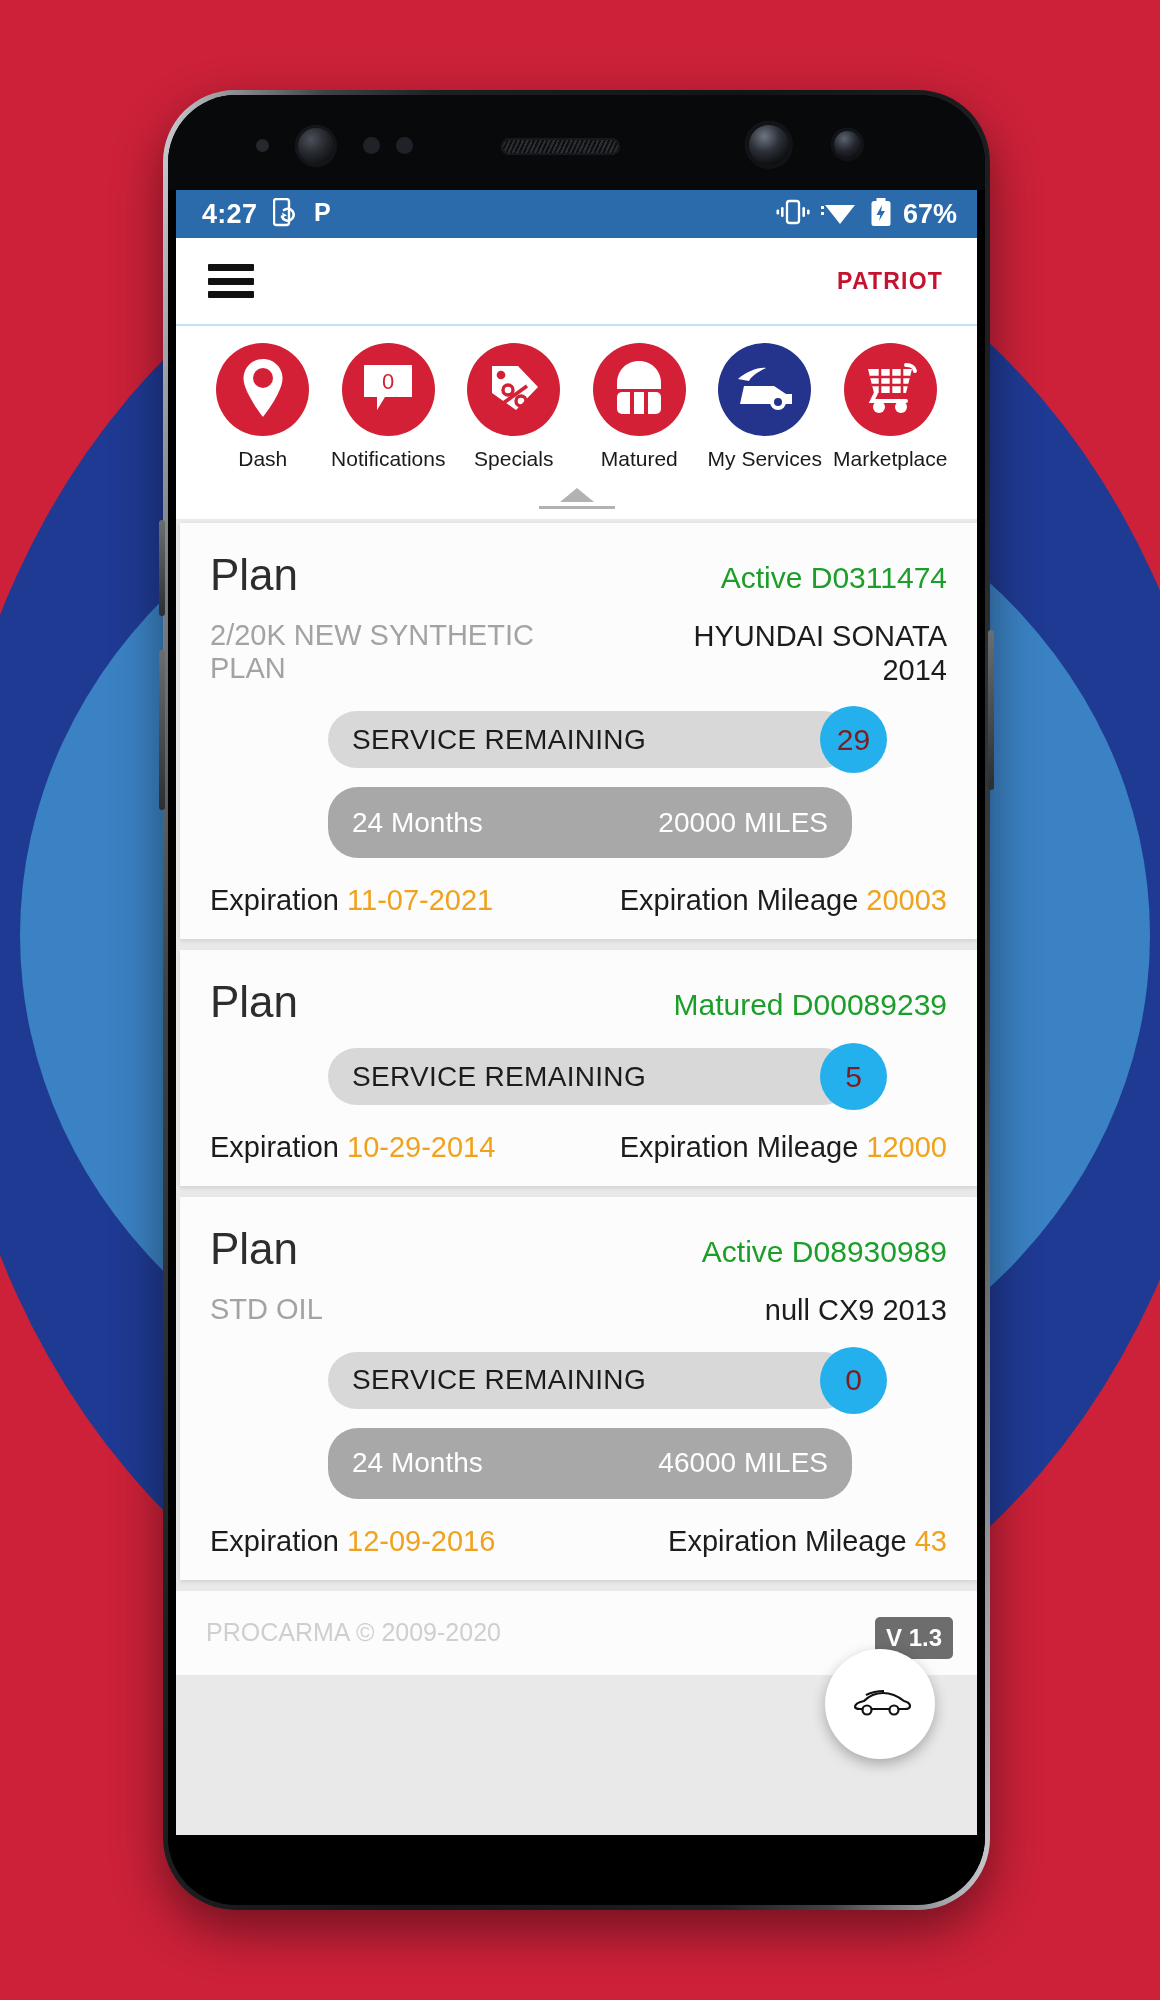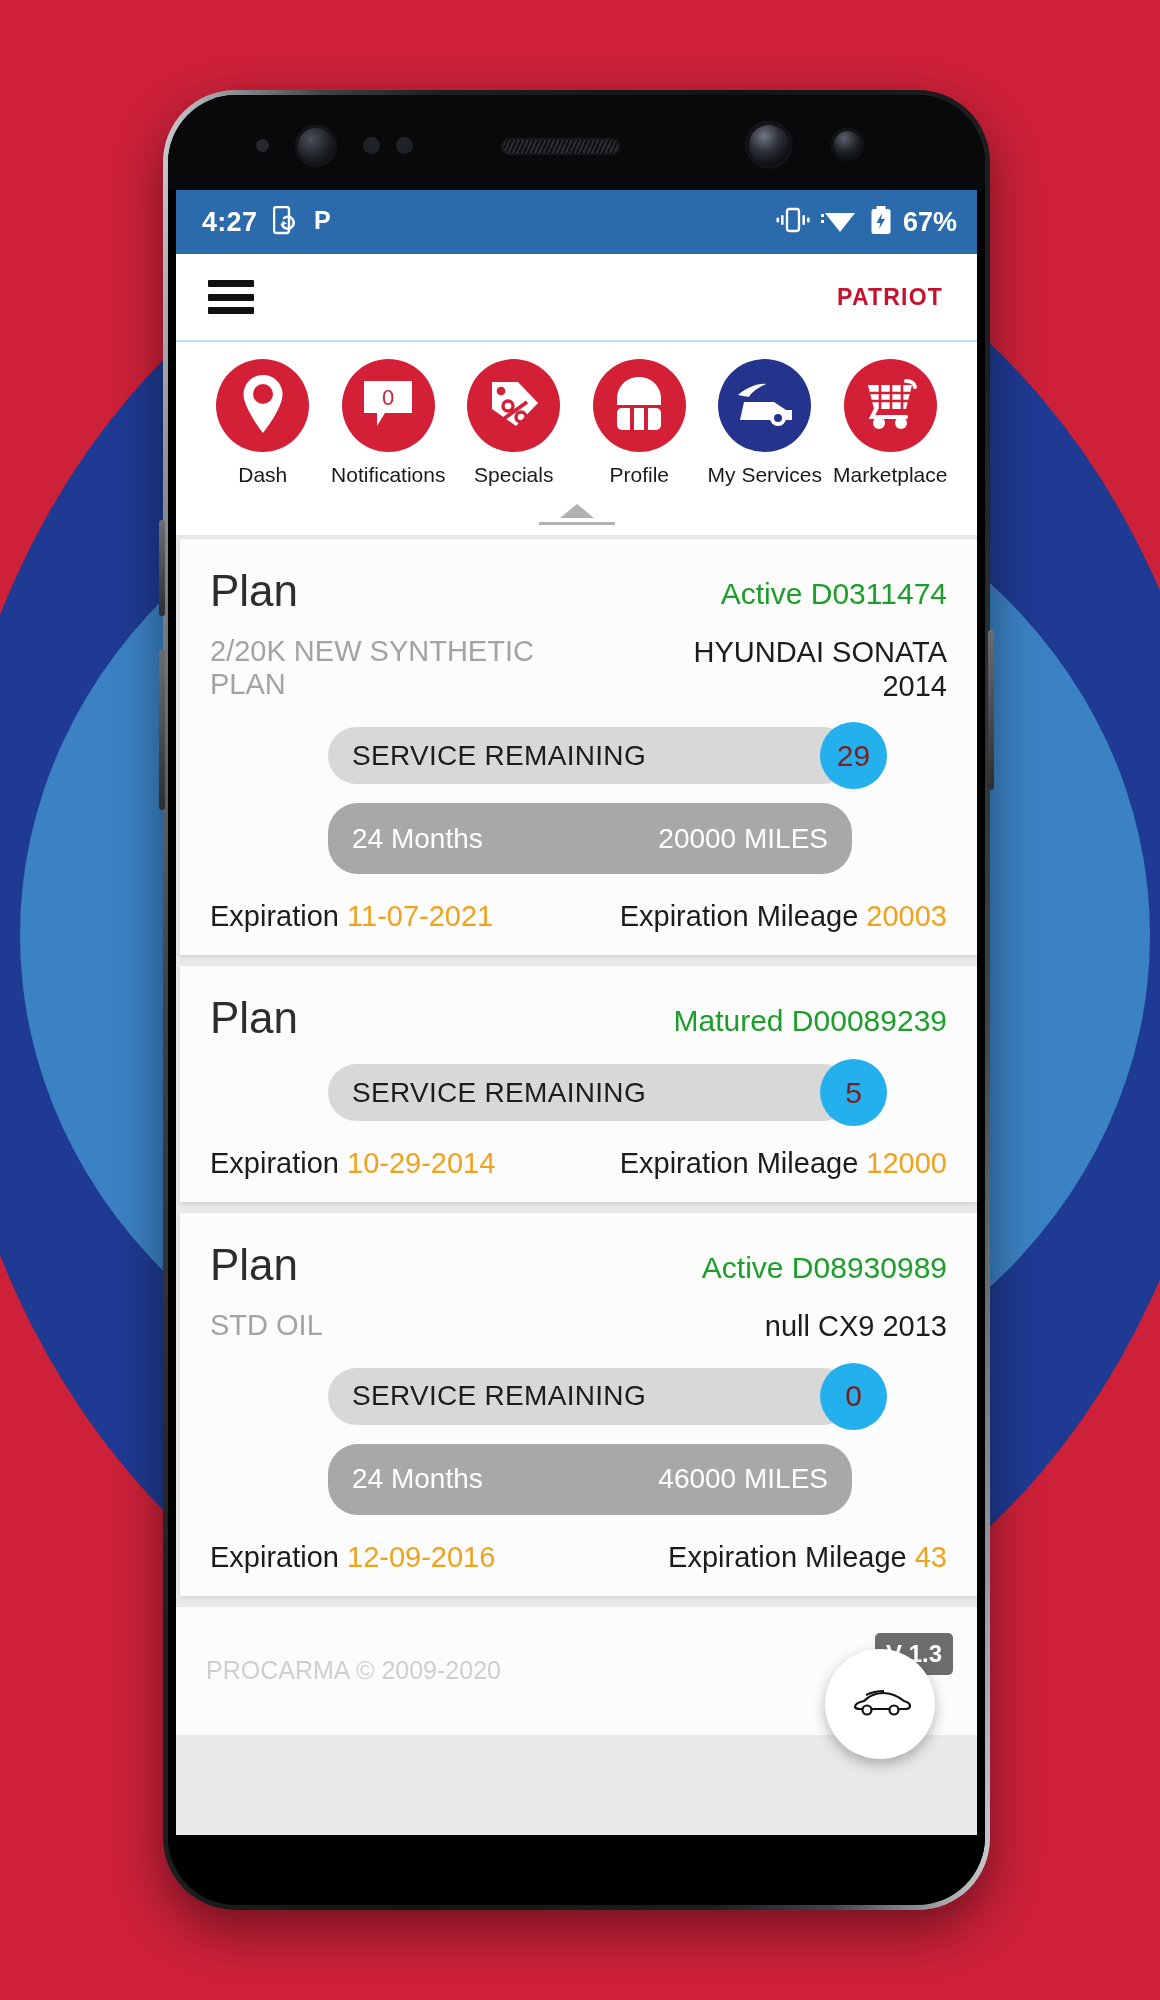--- a/index.html
+++ b/index.html
@@ -99,21 +99,21 @@
   #screen {
     position: relative;
     margin: 0 8px;
     height: 1645px;
     background: #ffffff;
     overflow: hidden;
   }
 
   
   #statusbar {
-    height: 64px;
+    height: 48px;
     background: #2c6bab;
     display: flex;
     align-items: center;
     padding: 0 20px 0 26px;
     color: #fff;
   }
   #status-left { display: flex; align-items: center; gap: 16px; }
   #status-time { font-size: 27px; font-weight: bold; letter-spacing: .3px; }
   #status-right {
     margin-left: auto;
@@ -247,21 +247,21 @@
     margin-top: 26px;
     display: flex; justify-content: space-between;
     font-size: 29px; color: #1c1c1c; gap: 36px;
   }
   .exp-val { color: #f0a21c; }
 
   
   #footer {
     position: relative;
     background: #fcfcfc;
-    height: 128px;
+    height: 84px;
     display: flex; align-items: center;
     padding: 0 30px;
   }
   #copyright { font-size: 25px; color: #cfcfcf; }
   #version {
     position: absolute; right: 24px; top: 26px;
     background: #6d6d6d; color: #fff;
     font-size: 24px; font-weight: bold;
     padding: 7px 11px; border-radius: 5px;
   }
@@ -404,21 +404,21 @@
             <div class="nav-circle">
               <span>
                 <svg width="52" height="58" viewBox="0 0 52 58">
                   <path d="M26 2C13 2 4 12 4 24v6h44v-6C48 12 39 2 26 2z" fill="#fff"></path>
                   <rect x="4" y="33" width="44" height="22" rx="5" fill="#fff"></rect>
                   <rect x="17" y="33" width="4" height="22" fill="#d32036"></rect>
                   <rect x="31" y="33" width="4" height="22" fill="#d32036"></rect>
                 </svg>
               </span>
             </div>
-            <div class="nav-label">Profile</div>
+            <div class="nav-label">Matured</div>
           </div>
 
           <div class="nav-item">
             <div class="nav-circle blue">
               <span>
                 <svg width="62" height="48" viewBox="0 0 62 48">
                   <path d="M4 15c8-7 20-12 28-11 0 0-14 6-17 13z" fill="#fff"></path>
                   <path d="M10 22h30l12 8h6v10H6z" fill="#fff"></path>
                   <circle cx="44" cy="38" r="8" fill="#fff"></circle>
                   <circle cx="44" cy="38" r="4" fill="#24348c"></circle>

